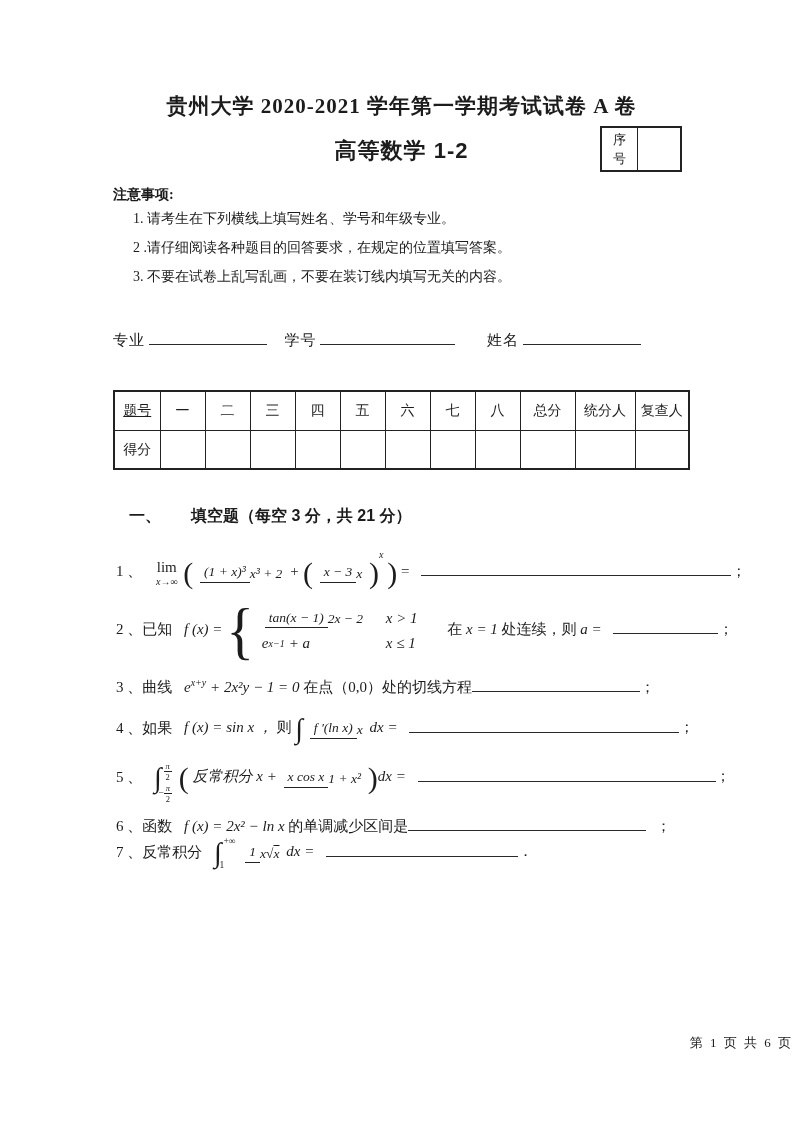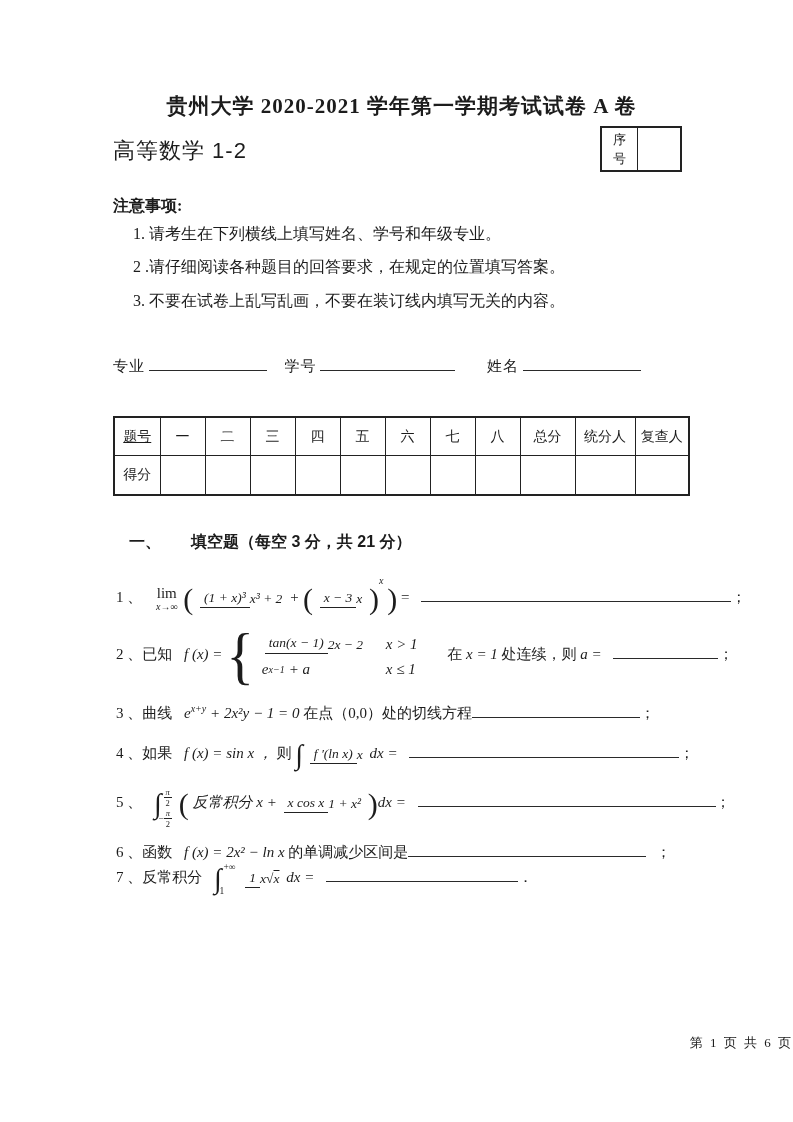--- a/index.html
+++ b/index.html
@@ -8,35 +8,35 @@
     width:793px; height:1122px; margin:0 auto; background:#ffffff;
     position:relative; color:#1c1c1c;
     font-family:"Liberation Serif","DejaVu Serif",serif;
   }
   .content { padding:92px 103px 0 113px; }
 
   
   .title { font-size:21px; font-weight:bold; text-align:center; letter-spacing:1px; }
   .subtitle-row { position:relative; margin-top:12px; height:52px; }
   .subtitle {
-    font-size:22px; font-weight:normal; text-align:left;
+    font-size:22px; font-weight:bold; text-align:center;
     font-family:"Liberation Sans","DejaVu Sans",sans-serif; letter-spacing:1px; padding-top:4px;
   }
   .serial-box {
     position:absolute; right:8px; top:-6px; width:82px; height:46px;
     border:2px solid #222; display:flex;
   }
   .serial-label {
     width:36px; border-right:1px solid #222; display:flex; flex-direction:column;
     align-items:center; justify-content:center; font-size:13px; line-height:1.5;
   }
   .serial-value { flex:1; }
 
   
-  .notes { margin-top:12px; font-size:16px; }
+  .notes { margin-top:2px; font-size:14px; }
   .notes-heading { font-weight:bold; }
   .note-item { padding-left:20px; line-height:2.08; }
 
   
   .student-line { margin-top:40px; font-size:15px; white-space:nowrap; }
   .student-line .lbl { letter-spacing:1px; }
   .blank { display:inline-block; border-bottom:1px solid #2a2a2a; height:2px; }
   .bw-major { width:118px; } .bw-id { width:135px; } .bw-name { width:118px; }
   .gap1 { display:inline-block; width:14px; } .gap2 { display:inline-block; width:28px; }
 

